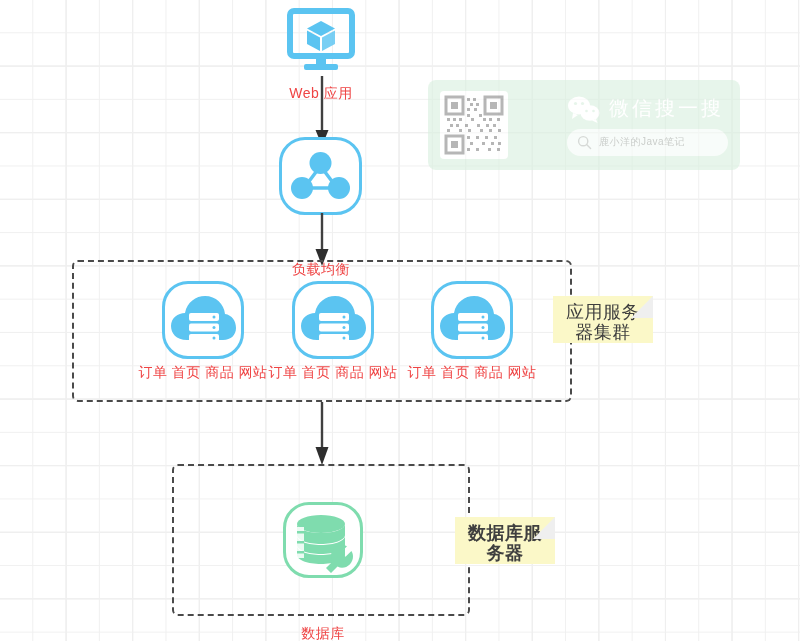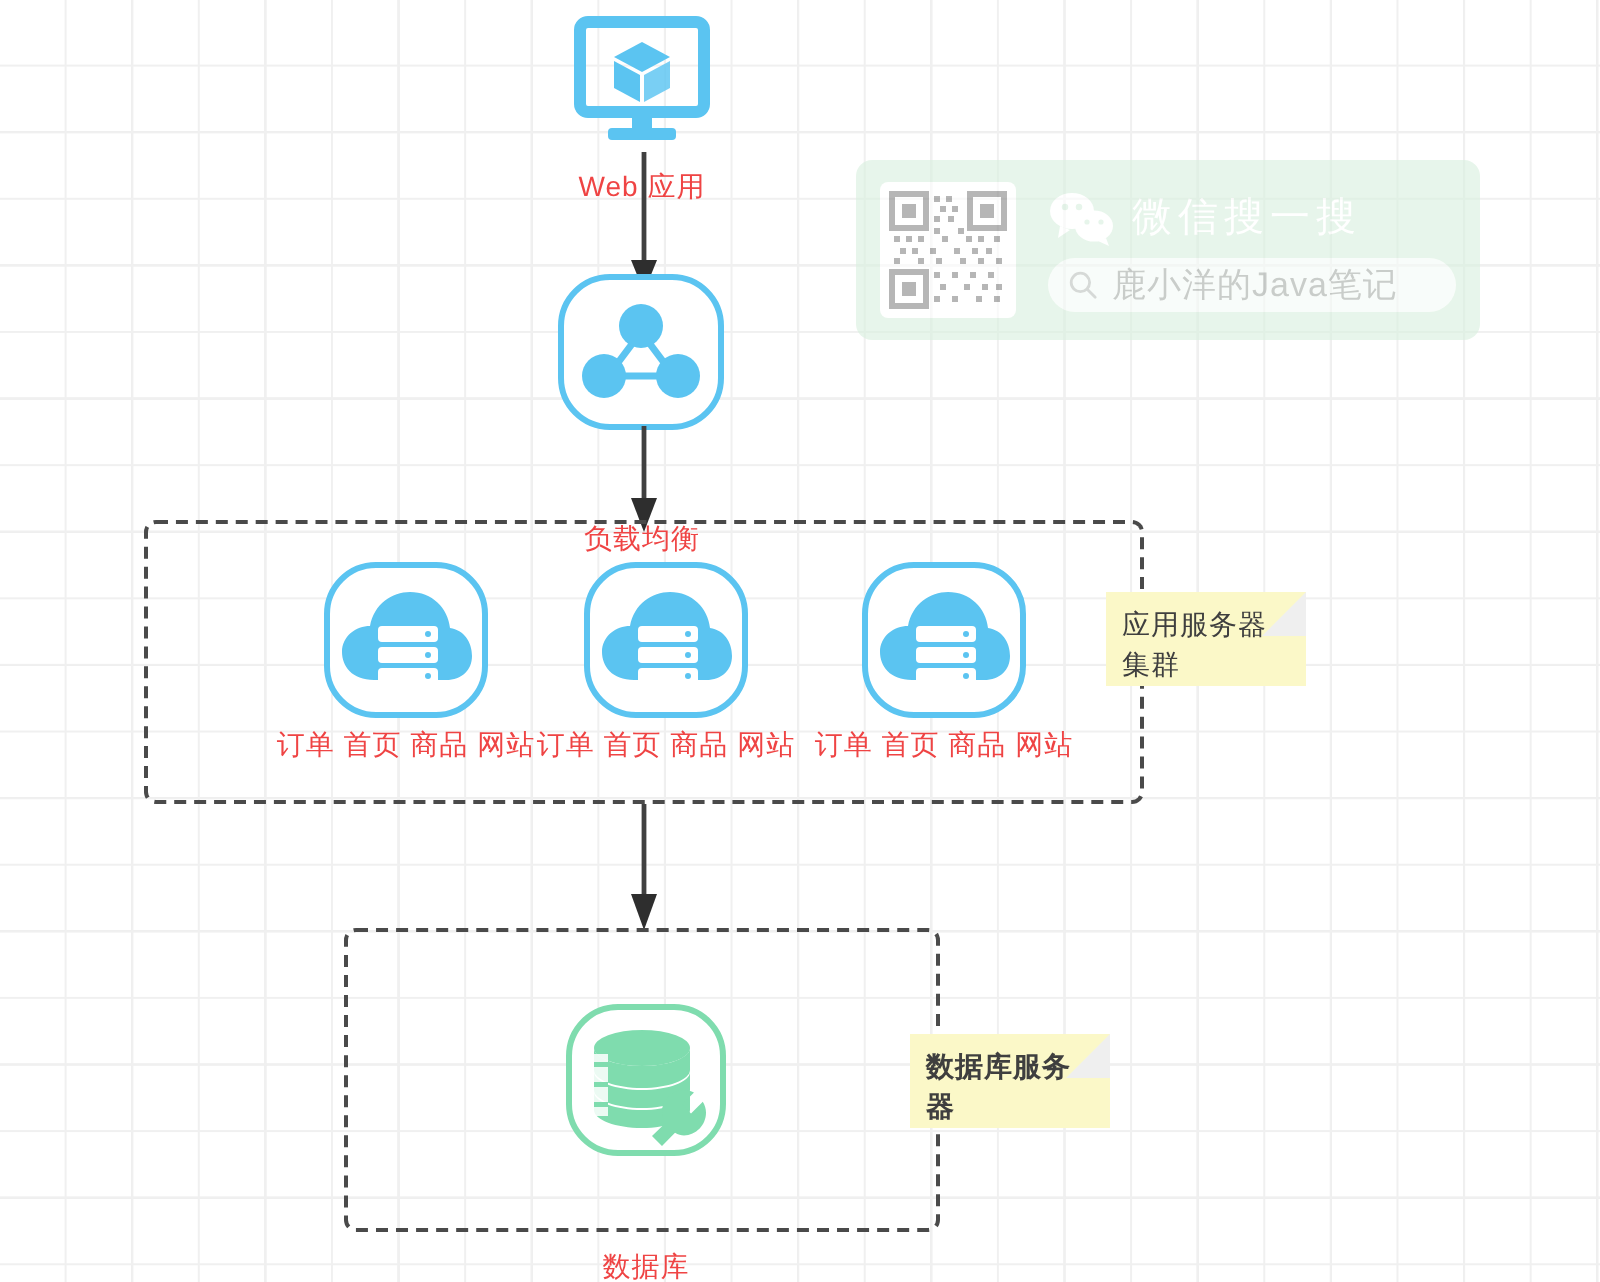--- a/index.html
+++ b/index.html
@@ -65,22 +65,23 @@
     border-radius: 6px;
     box-sizing: border-box;
     background: transparent;
   }
 
   
   .sticky-note {
     position: absolute;
     background: #fbf8c8;
     color: #3f3f3f;
-    font-size: 14px;
+    font-size: 18px;
     line-height: 20px;
+    text-align: center;
     padding: 6px 8px;
     box-sizing: border-box;
     letter-spacing: 0.5px;
   }
   .sticky-note .fold {
     position: absolute;
     right: 0;
     top: 0;
     width: 0; height: 0;
     border-style: solid;
@@ -98,20 +99,21 @@
     top: 80px;
     width: 312px;
     height: 90px;
     background: #d9f0df;
     border-radius: 8px;
     opacity: 0.62;
     display: flex;
     align-items: center;
     padding: 0 12px;
     box-sizing: border-box;
+    gap: 43px;
   }
   #wechat-qr {
     width: 68px;
     height: 68px;
     background: #ffffff;
     border-radius: 4px;
     flex: 0 0 auto;
     padding: 3px;
     box-sizing: border-box;
   }
@@ -138,21 +140,21 @@
     border-radius: 14px;
     height: 27px;
     display: flex;
     align-items: center;
     padding: 0 10px;
     box-sizing: border-box;
     opacity: 0.75;
   }
   #wechat-search-text {
     color: #9a9a9a;
-    font-size: 17px;
+    font-size: 10px;
     margin-left: 7px;
     letter-spacing: 0.5px;
   }
 </style>
 </head>
 <body>
 
 <div id="canvas"></div>
 
 <div id="wechat-widget">

